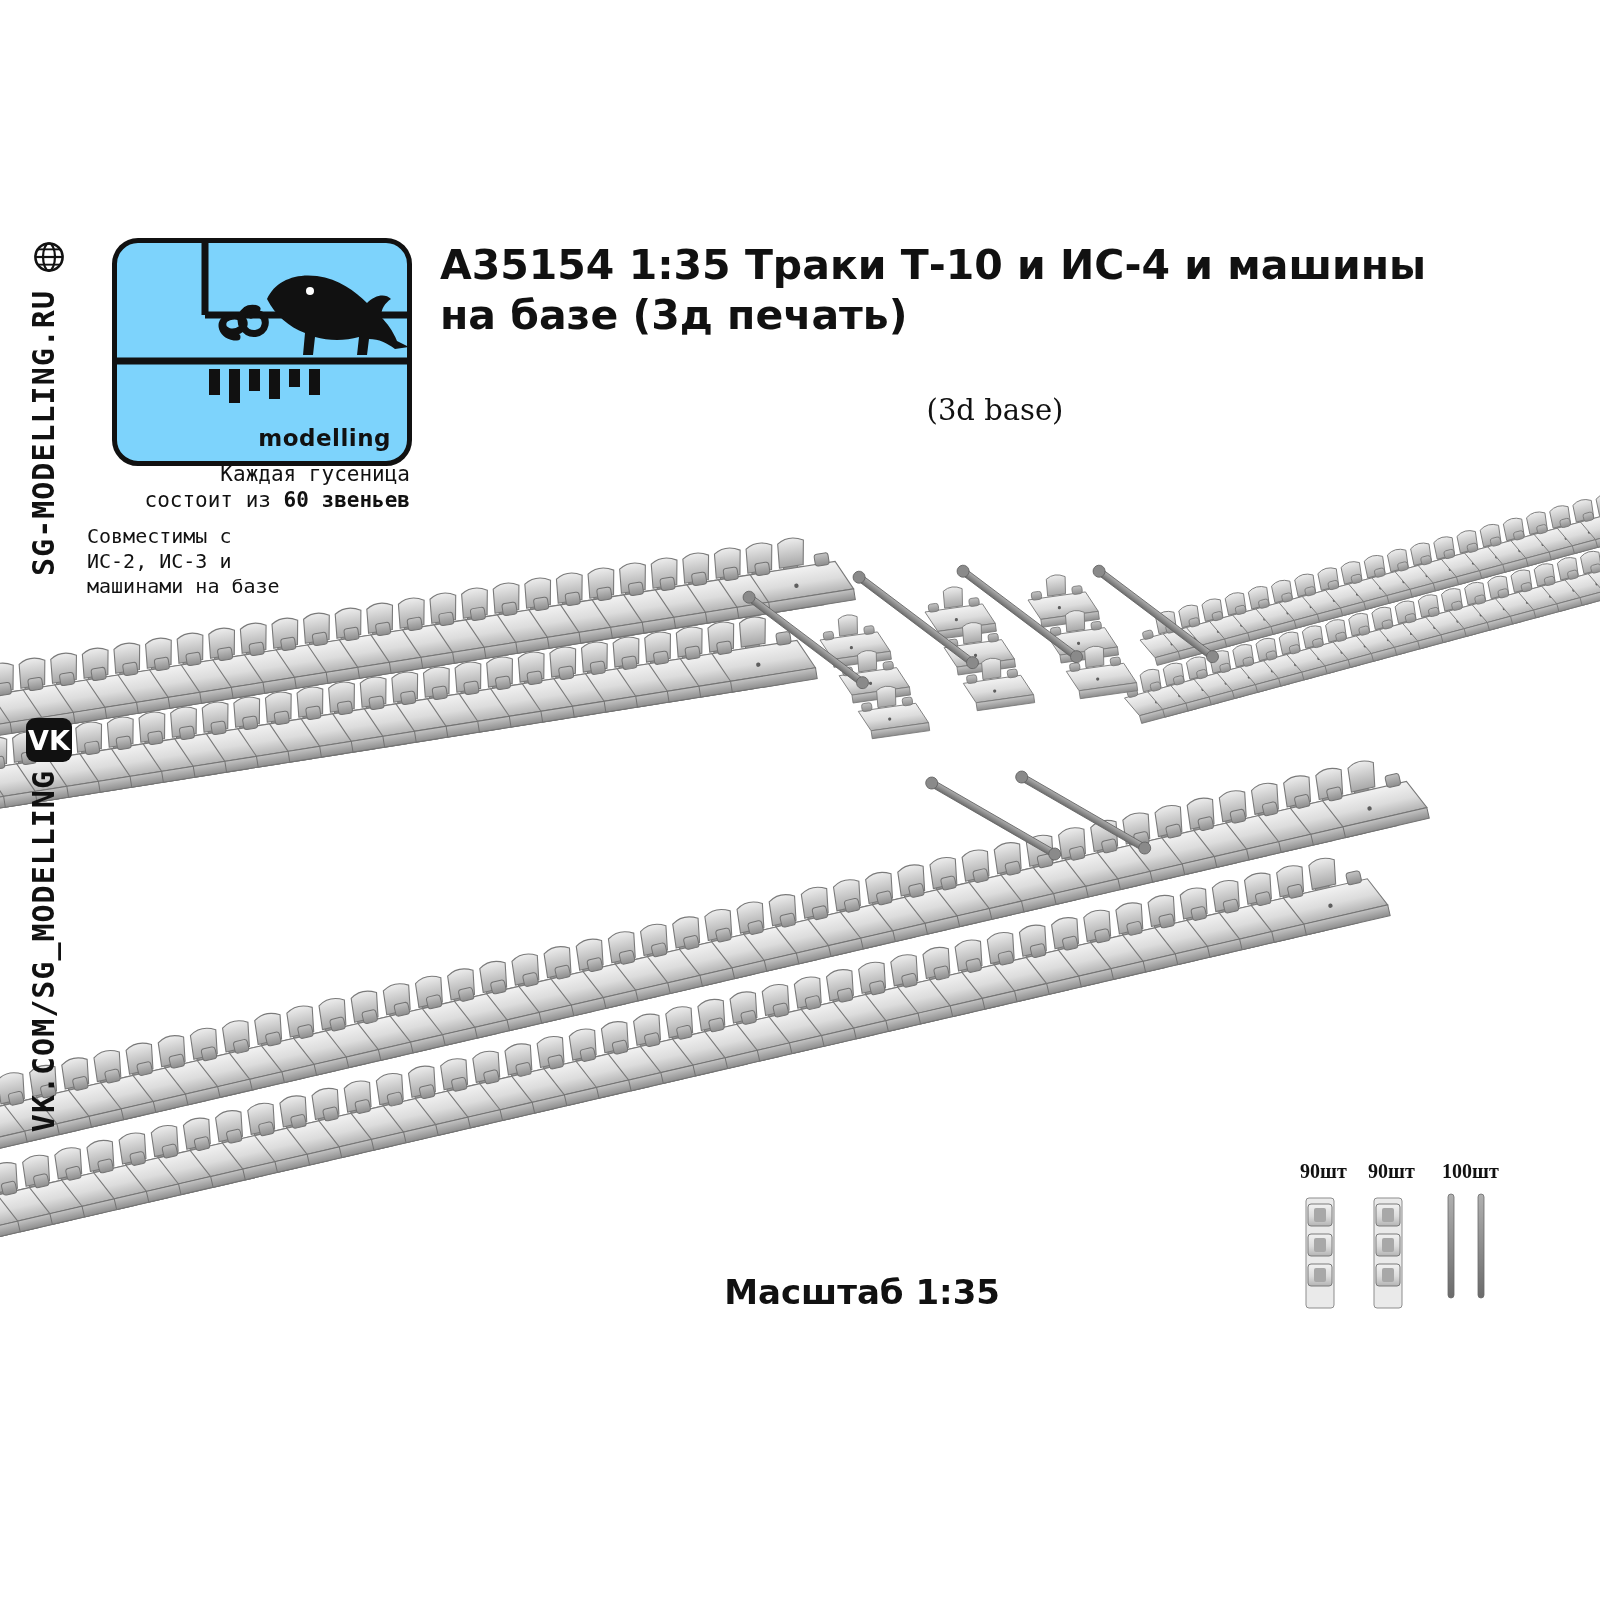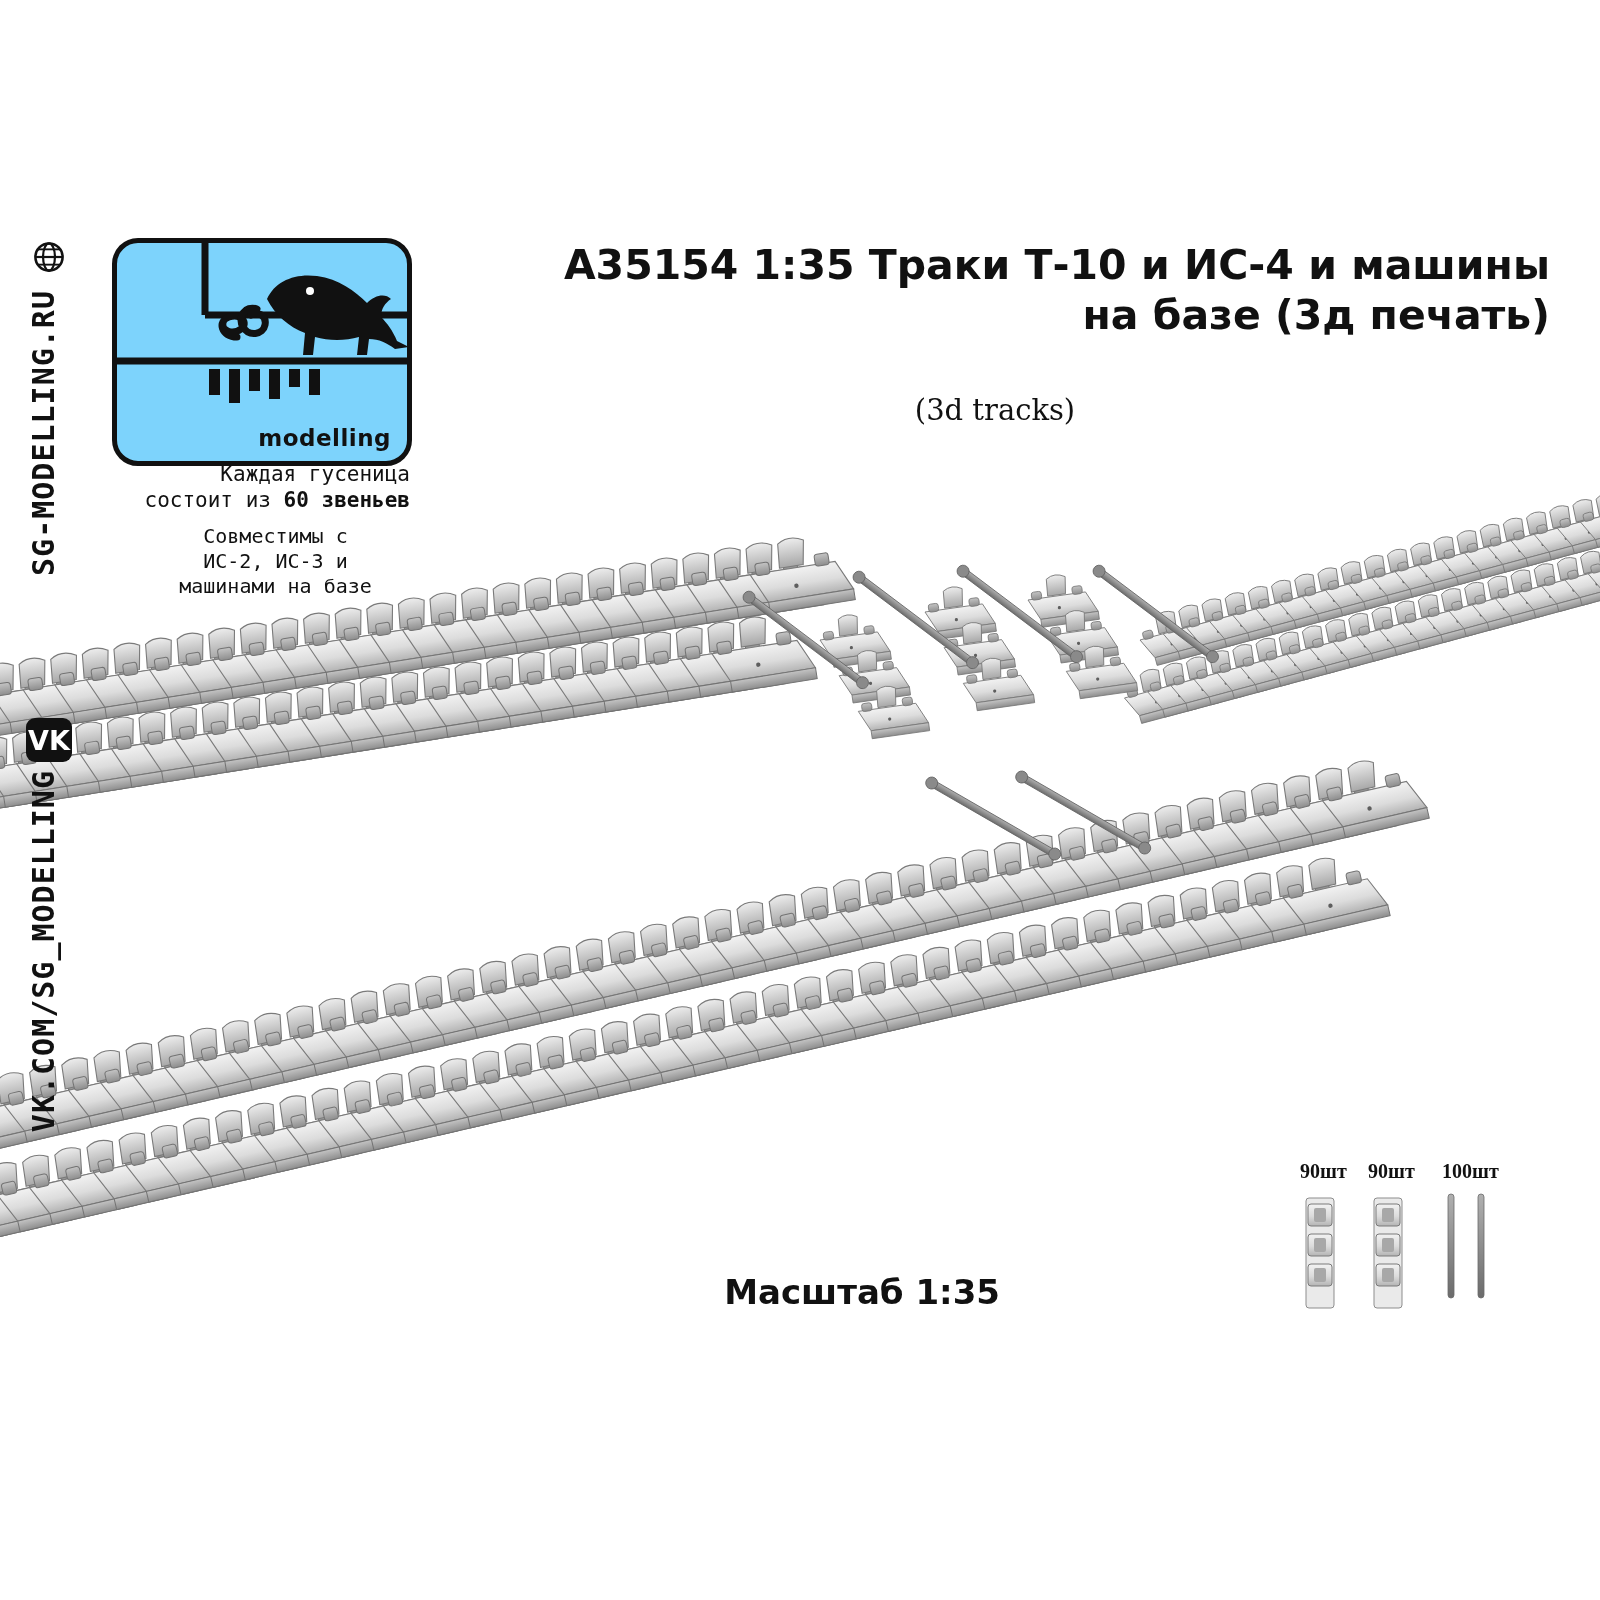--- a/index.html
+++ b/index.html
@@ -51,27 +51,27 @@
     letter-spacing:.5px;
   }
 
   .logo-caption{
     position:absolute;left:105px;top:462px;width:305px;text-align:right;
     font-family:"DejaVu Sans Mono", monospace;font-size:21px;line-height:1.22;color:#111;
     font-weight:bold;
   }
   .logo-caption .thin{font-weight:normal;}
   .logo-caption2{
-    position:absolute;left:123px;top:524px;width:305px;text-align:center;
+    position:absolute;left:87px;top:524px;width:305px;text-align:left;
     font-family:"DejaVu Sans Mono", monospace;font-size:20px;line-height:1.25;color:#111;
   }
 
   
   .title-ru{
-    position:absolute;left:440px;top:240px;width:1110px;text-align:right;
+    position:absolute;left:440px;top:240px;width:1110px;text-align:left;
     font-family:"DejaVu Sans", sans-serif;
     font-weight:bold;font-size:41px;line-height:1.22;color:#111;
   }
   .title-en{
     position:absolute;left:440px;top:392px;width:1110px;text-align:center;
     font-family:"DejaVu Serif", serif;
     font-size:29px;line-height:1.25;color:#111;
   }
   .scale-note{
     position:absolute;left:600px;top:1272px;width:400px;text-align:right;
@@ -469,21 +469,21 @@
     <div>ИС-2, ИС-3 и</div>
     <div>машинами на базе</div>
   </div>
 
   <div class="title-ru">
     <div>А35154 1:35 Траки Т-10 и ИС-4 и машины</div>
     <div>на базе (3д печать)</div>
   </div>
 
   <div class="title-en">
-    <div>(3d tracks)</div>
+    <div>(3d base)</div>
   </div>
 
   <div class="scale-note">Масштаб 1:35</div>
 
   <div class="count-row">
     <span class="count-lbl c1">90шт</span>
     <span class="count-lbl c2">90шт</span>
     <span class="count-lbl c3">100шт</span>
   </div>
 

